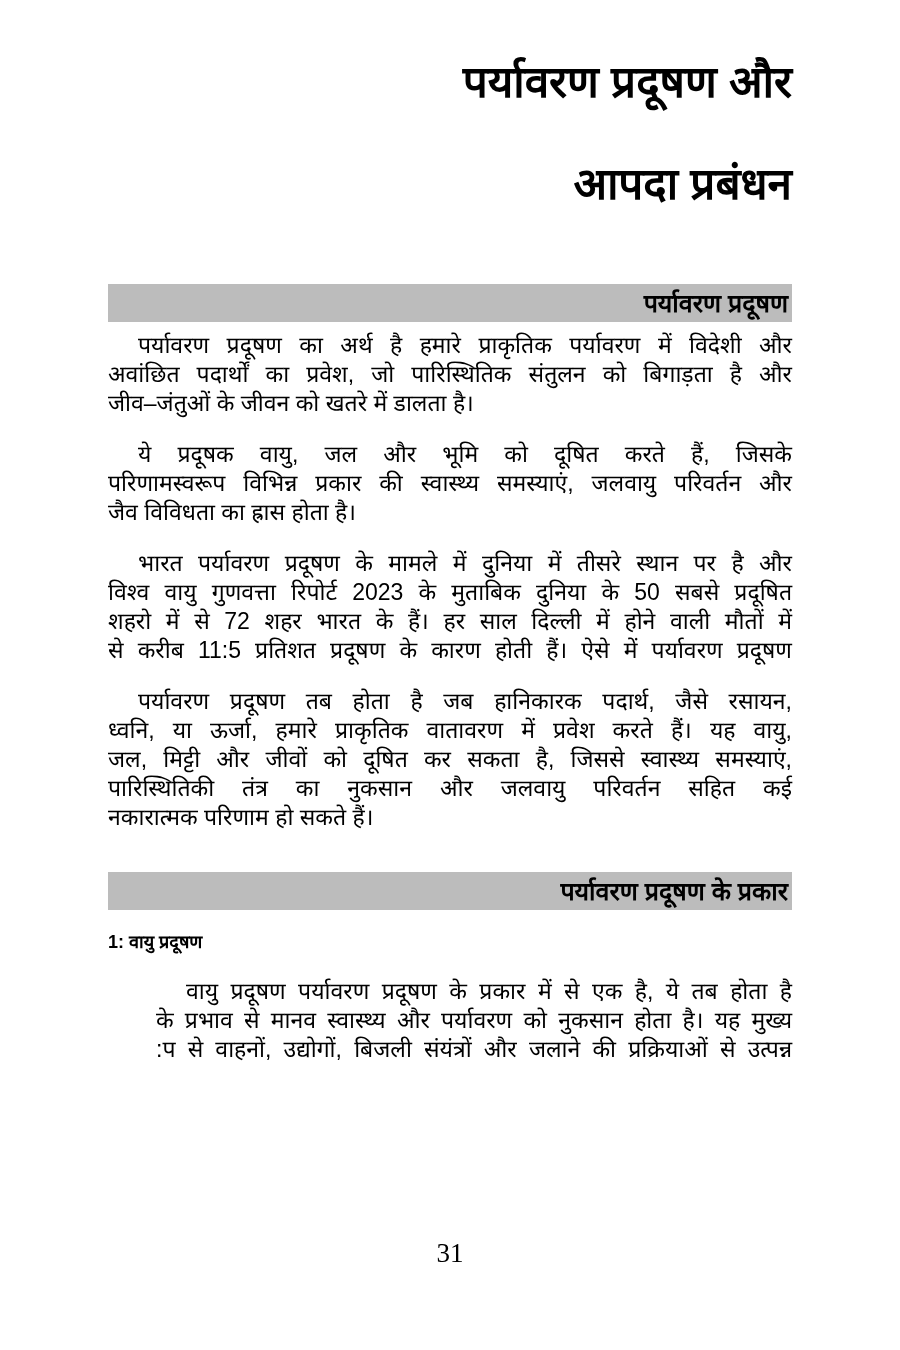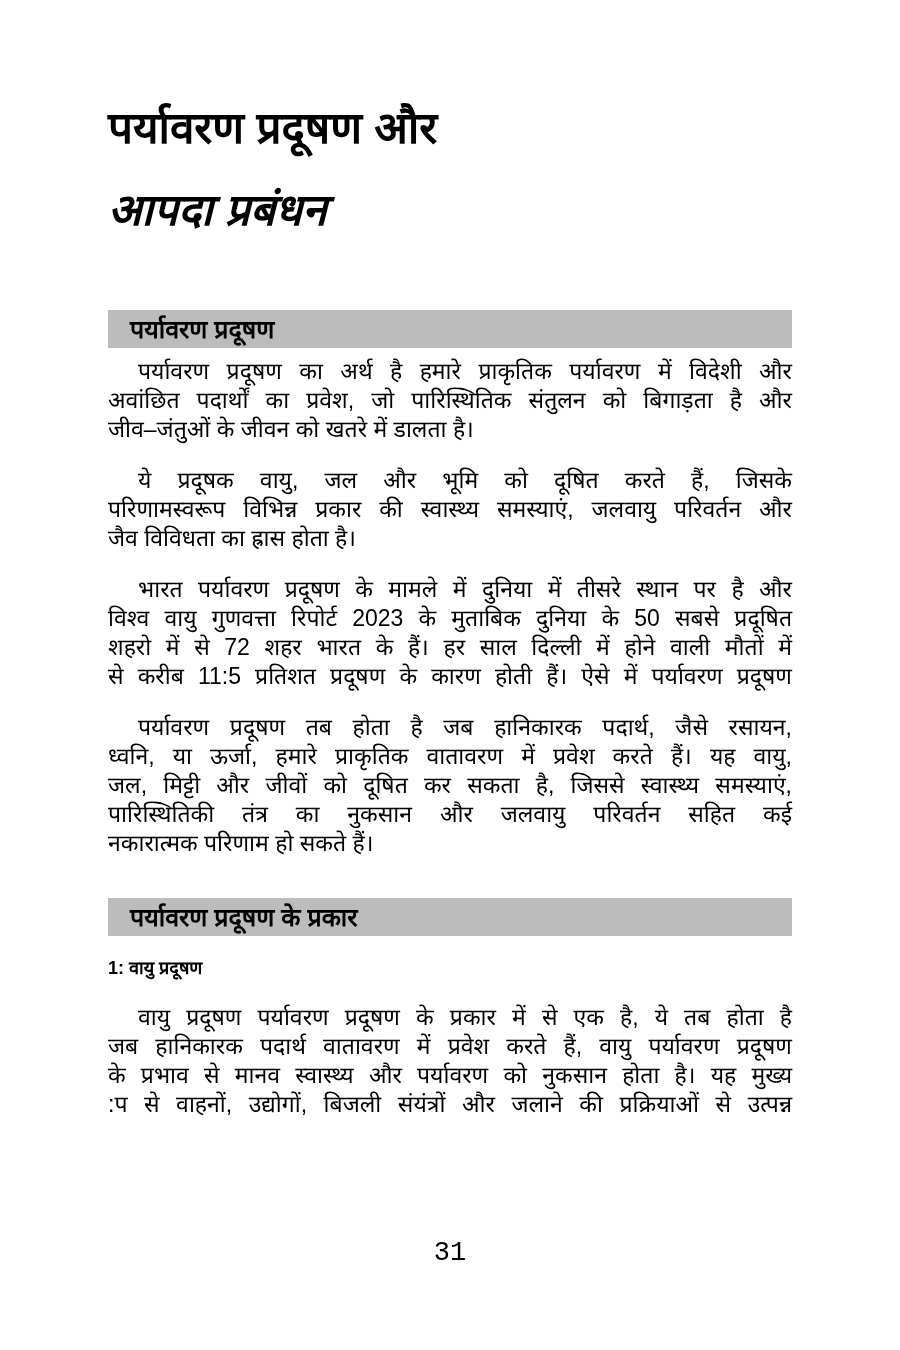--- a/index.html
+++ b/index.html
@@ -8,65 +8,66 @@
     width: 900px;
     height: 1350px;
     background: var(--page-bg, #ffffff);
     color: var(--ink, #000000);
     font-family: "Liberation Sans", sans-serif;
     overflow: hidden;
   }
   .content { margin: 0 108px; width: 684px; }
 
   .chapter-title {
-    padding-top: 98px;
-    text-align: left;
+    padding-top: 52px;
+    text-align: right;
     font-weight: bold;
     font-size: 44px;
     margin-bottom: 70px;
   }
   .chapter-title .t-line { line-height: 60px; }
-  .chapter-title .t-line + .t-line { margin-top: 22px; font-style: italic; }
+  .chapter-title .t-line + .t-line { margin-top: 42px; }
 
   .section-bar {
     background: var(--bar-bg, #bcbcbc);
     font-weight: bold;
     font-size: 25px;
     line-height: 30px;
-    padding: 4px 22px;
+    padding: 4px 4px;
+    text-align: right;
   }
   .section-bar.second { margin-top: 40px; }
 
   .subsection-heading {
     font-weight: bold;
     font-size: 18px;
     line-height: 30px;
     margin-top: 17px;
   }
 
   .paras { margin-top: 9px; }
-  .paras.after-sub { margin-top: 20px; }
+  .paras.after-sub { margin-top: 20px; margin-left: 48px; }
   .para { margin: 0 0 22px 0; }
   .line {
     font-size: 23px;
     line-height: 29px;
     text-align: justify;
     text-align-last: justify;
     white-space: normal;
   }
   .line.indent { text-indent: 30px; }
   .line.endline { text-align-last: left; }
 
   .page-number {
     position: absolute;
     top: 1238px;
     left: 0;
     width: 100%;
     text-align: center;
-    font-family: Liberation Mono, monospace;
+    font-family: Liberation Serif, serif;
     font-size: 27px;
   }
 </style>
 </head>
 <body>
 
 <div class="page" style="--bar-bg: #bcbcbc; --ink: #000000; --page-bg: #ffffff;">
   <div class="content">
 
     <div class="chapter-title">
@@ -106,21 +107,20 @@
 
     <div class="section-bar second">
       <span>पर्यावरण प्रदूषण के प्रकार</span>
     </div>
 
     <div class="subsection-heading">1: वायु प्रदूषण</div>
 
     <div class="paras after-sub">
         <div class="para">
           <div class="line indent">वायु प्रदूषण पर्यावरण प्रदूषण के प्रकार में से एक है, ये तब होता है</div>
-          <div class="line">जब हानिकारक पदार्थ वातावरण में प्रवेश करते हैं, वायु पर्यावरण प्रदूषण</div>
           <div class="line">के प्रभाव से मानव स्वास्थ्य और पर्यावरण को नुकसान होता है। यह मुख्य</div>
           <div class="line">:प से वाहनों, उद्योगों, बिजली संयंत्रों और जलाने की प्रक्रियाओं से उत्पन्न</div>
         </div>
       </div>
 
   </div>
 
   <div class="page-number">31</div>
 </div>
 

